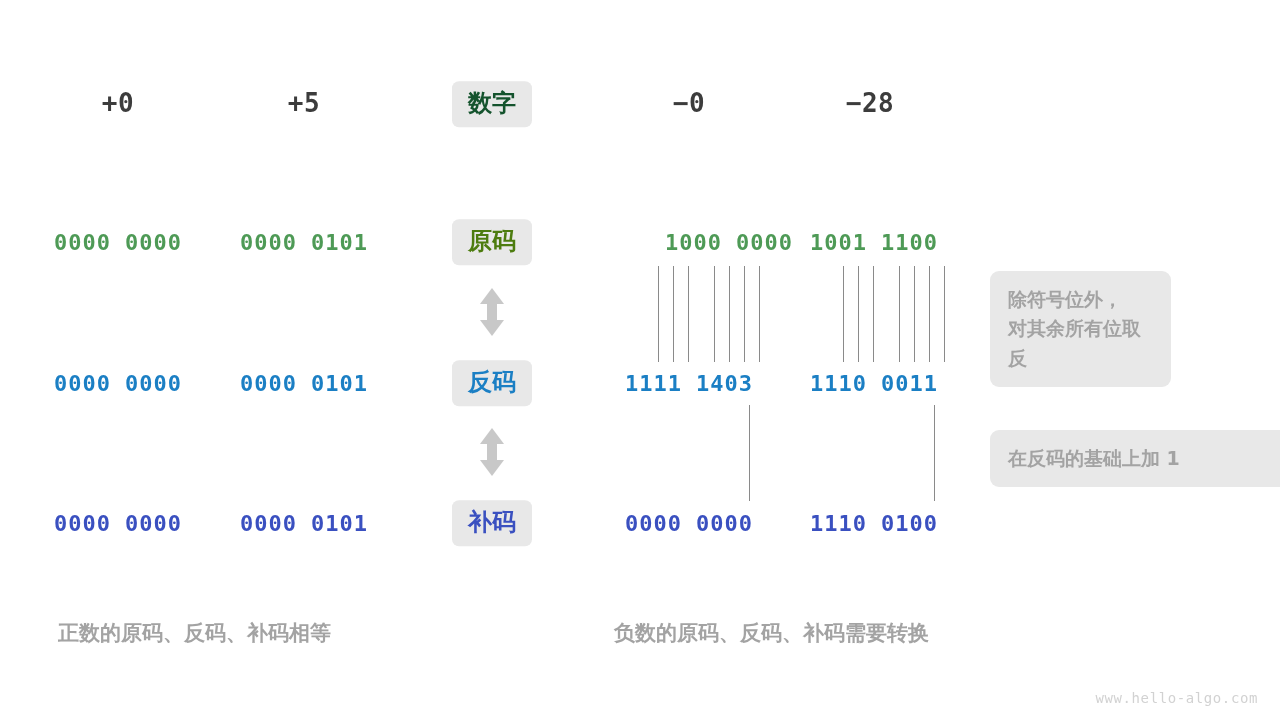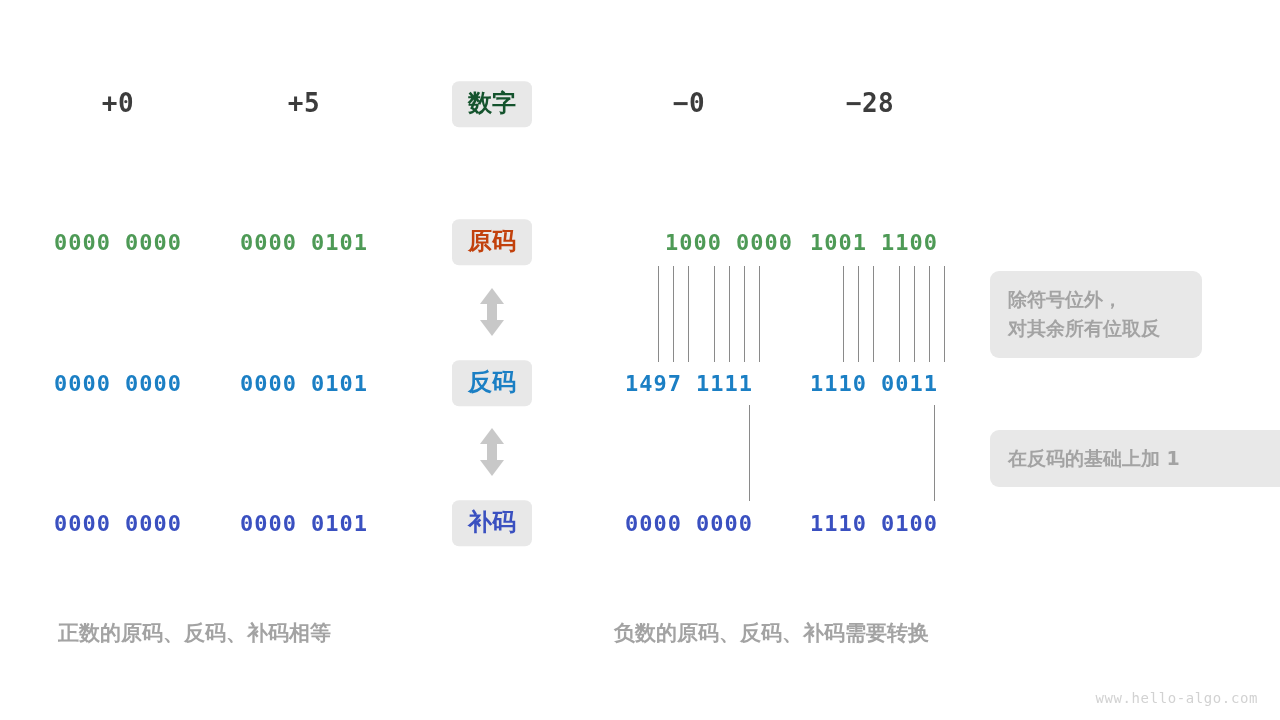--- a/index.html
+++ b/index.html
@@ -56,21 +56,21 @@
     background: #e8e8e8;
     border-radius: 7px;
     padding: 9px 16px;
     font-size: 24px;
     font-weight: bold;
     white-space: nowrap;
     text-align: center;
     line-height: 1.15;
   }
   .badge.b-dark   { color: #14532d; }
-  .badge.b-green  { color: #c2410c; }
+  .badge.b-green  { color: #4d7c0f; }
   .badge.b-blue   { color: #1b7fc4; }
   .badge.b-indigo { color: #3a50c0; }
 
   
   .note {
     position: absolute;
     background: #e8e8e8;
     border-radius: 9px;
     color: #a3a3a3;
     font-size: 19px;
@@ -160,21 +160,21 @@
       <polygon points="13,1 25,17 18,17 18,33 25,33 13,49 1,33 8,33 8,17 1,17" fill="#c8c8c8"></polygon>
     </svg>
   </div>
 
   <div class="cell bits c-blue" style="left:118px; top:383px;">0000 0000</div>
 
   <div class="cell bits c-blue" style="left:304px; top:383px;">0000 0101</div>
 
   <div class="badge b-blue" style="left:492px; top:383px;">反码</div>
 
-  <div class="cell bits c-blue" style="left:689px; top:383px;">1497 1111</div>
+  <div class="cell bits c-blue" style="left:689px; top:383px;">1111 1403</div>
 
   <div class="cell bits c-blue" style="left:874px; top:383px;">1110 0011</div>
 
   <div class="vline" style="left:749px; top:405px; height:96px;"></div>
   <div class="vline" style="left:934px; top:405px; height:96px;"></div>
 
   <div class="dbl-arrow" style="left:492px; top:454px;">
     <svg width="26" height="50" viewBox="0 0 26 50" aria-hidden="true">
       <polygon points="13,1 25,17 18,17 18,33 25,33 13,49 1,33 8,33 8,17 1,17" fill="#c8c8c8"></polygon>
     </svg>
@@ -183,21 +183,21 @@
   <div class="cell bits c-indigo" style="left:118px; top:523px;">0000 0000</div>
 
   <div class="cell bits c-indigo" style="left:304px; top:523px;">0000 0101</div>
 
   <div class="badge b-indigo" style="left:492px; top:523px;">补码</div>
 
   <div class="cell bits c-indigo" style="left:689px; top:523px;">0000 0000</div>
 
   <div class="cell bits c-indigo" style="left:874px; top:523px;">1110 0100</div>
 
-  <div class="note" style="left:990px; top:271px; width:212px;">除符号位外，
+  <div class="note" style="left:990px; top:271px; width:181px;">除符号位外，
 对其余所有位取反</div>
 
   <div class="note" style="left:990px; top:430px; width:299px;">在反码的基础上加  1</div>
 
   <div class="caption" style="left:58px; top:619px;">正数的原码、反码、补码相等</div>
 
   <div class="caption" style="left:614px; top:619px;">负数的原码、反码、补码需要转换</div>
 
   <div class="watermark">www.hello-algo.com</div>
 

